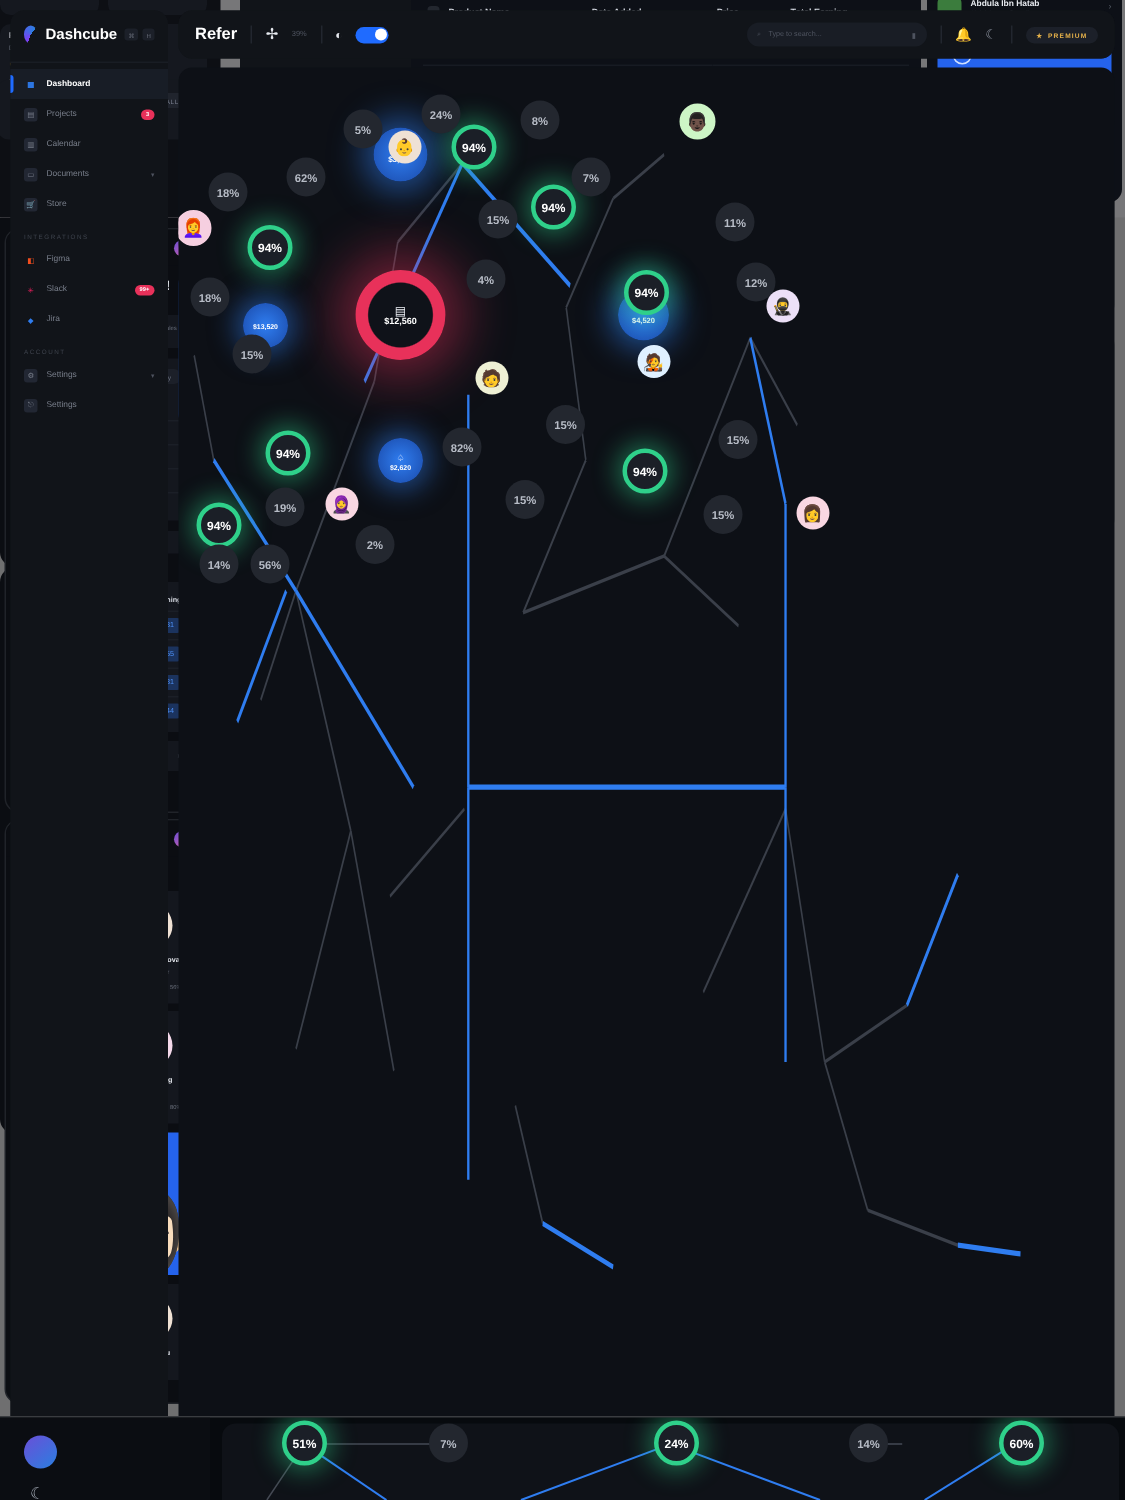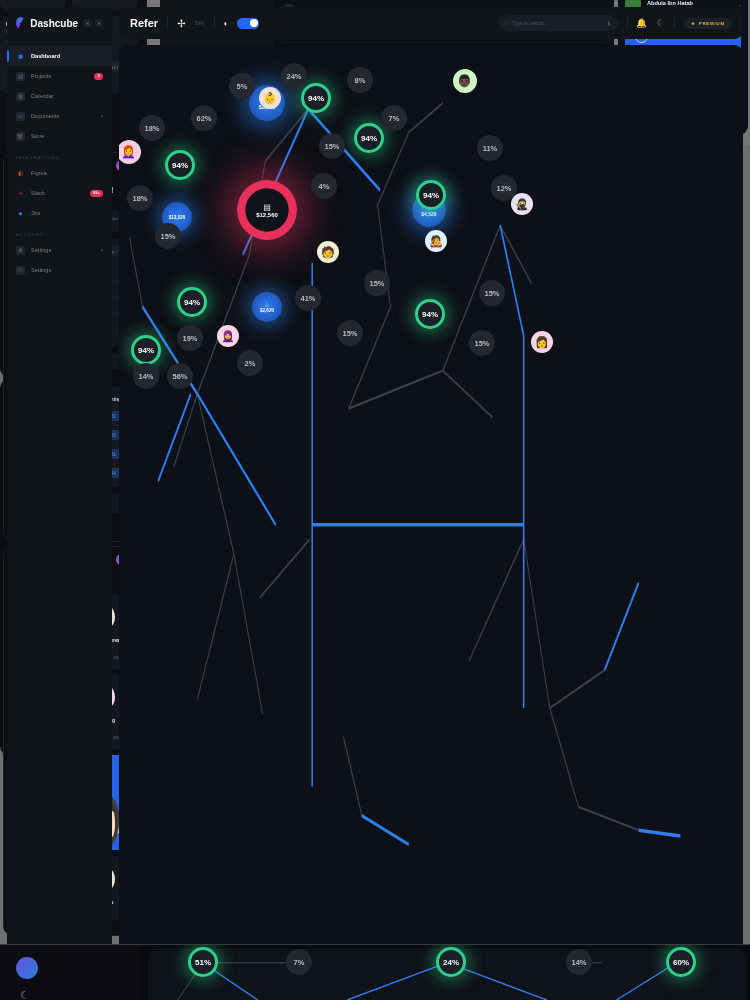--- a/index.html
+++ b/index.html
@@ -1116,21 +1116,21 @@
       <div class="node-d" style="left:14px;top:318px;">
           <span>14%</span>
         </div>
       <div class="node-d" style="left:48px;top:318px;">
           <span>56%</span>
         </div>
       <div class="node-d" style="left:118px;top:305px;">
           <span>2%</span>
         </div>
       <div class="node-d" style="left:176px;top:240px;">
-          <span>41%</span>
+          <span>82%</span>
         </div>
 
       
       <div style="position:absolute;left:-2px;top:95px;width:24px;height:24px;border-radius:50%;background:#f6cfe0;border:2px solid #f6cfe0;display:flex;align-items:center;justify-content:center;font-size:12px;">👩‍🦰</div>
       <div style="position:absolute;left:140px;top:42px;width:22px;height:22px;border-radius:50%;background:#efe1d4;display:flex;align-items:center;justify-content:center;font-size:11px;">👶</div>
       <div style="position:absolute;left:334px;top:24px;width:24px;height:24px;border-radius:50%;background:#cdf5c6;border:2px solid #cdf5c6;display:flex;align-items:center;justify-content:center;font-size:12px;">👨🏿</div>
       <div style="position:absolute;left:392px;top:148px;width:22px;height:22px;border-radius:50%;background:#ece0f7;display:flex;align-items:center;justify-content:center;font-size:11px;">🥷</div>
       <div style="position:absolute;left:306px;top:185px;width:22px;height:22px;border-radius:50%;background:#dff0ff;display:flex;align-items:center;justify-content:center;font-size:11px;">🧑‍🎤</div>
       <div style="position:absolute;left:412px;top:286px;width:22px;height:22px;border-radius:50%;background:#f9d7e2;display:flex;align-items:center;justify-content:center;font-size:11px;">👩</div>
       <div style="position:absolute;left:98px;top:280px;width:22px;height:22px;border-radius:50%;background:#f9d7e2;display:flex;align-items:center;justify-content:center;font-size:11px;">🧕</div>

